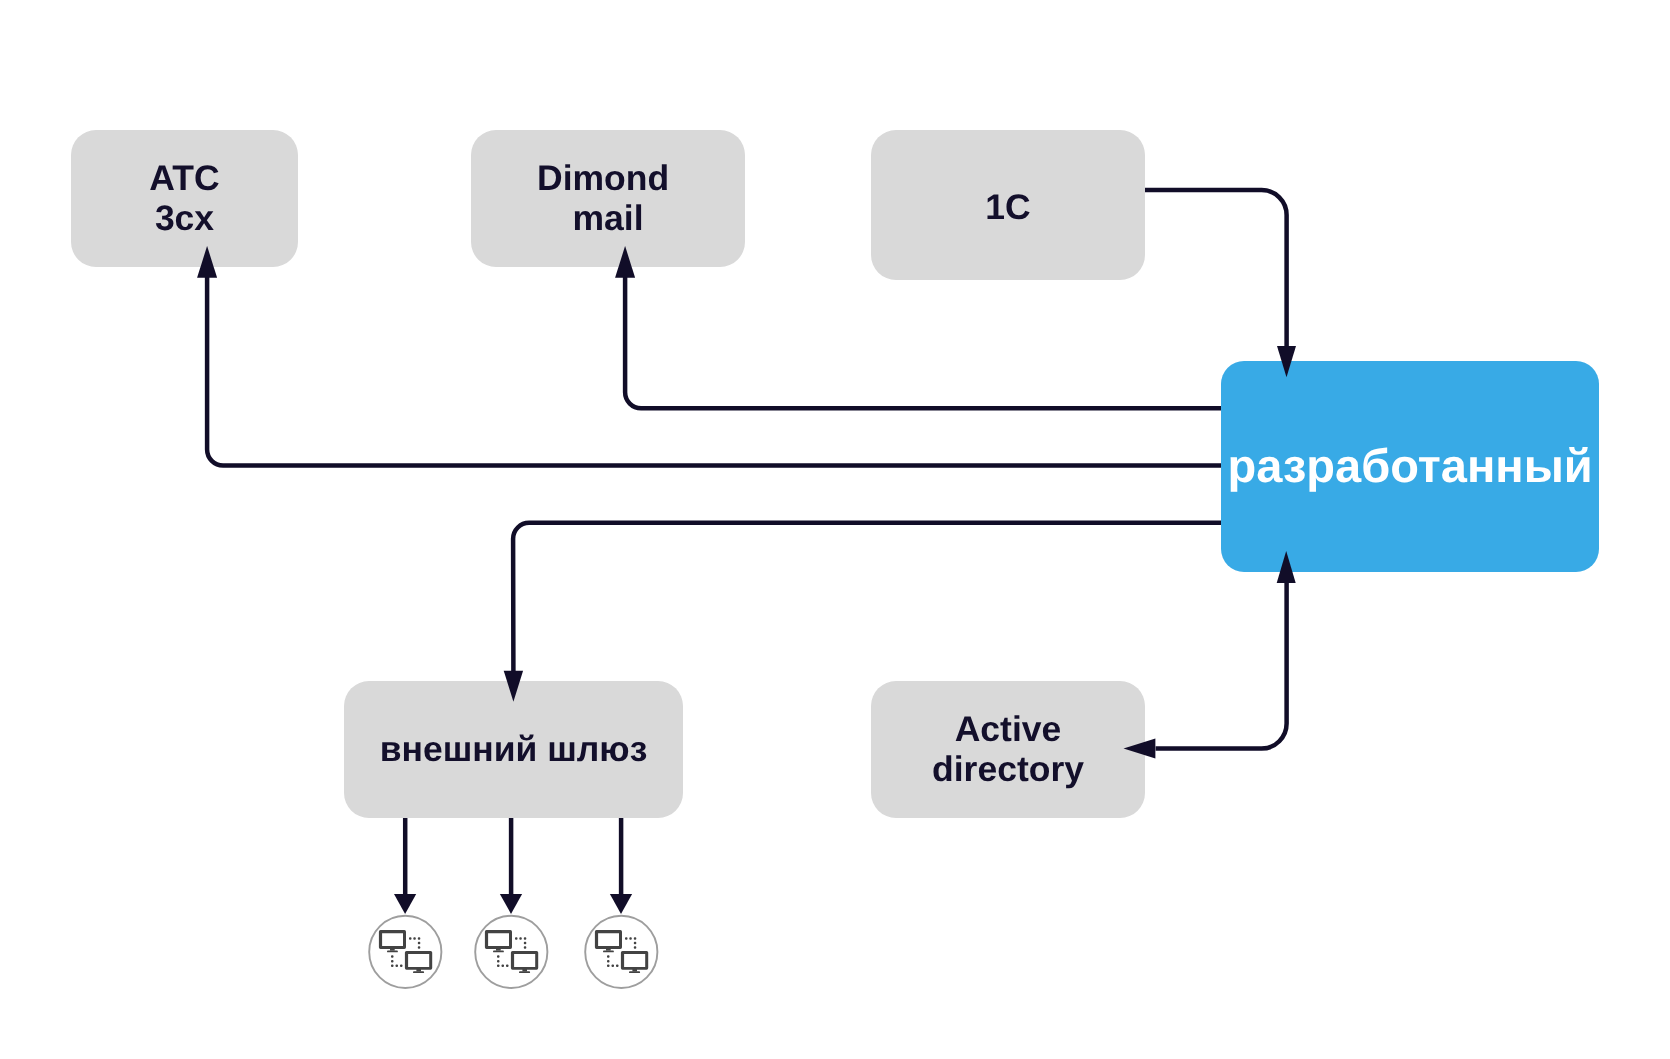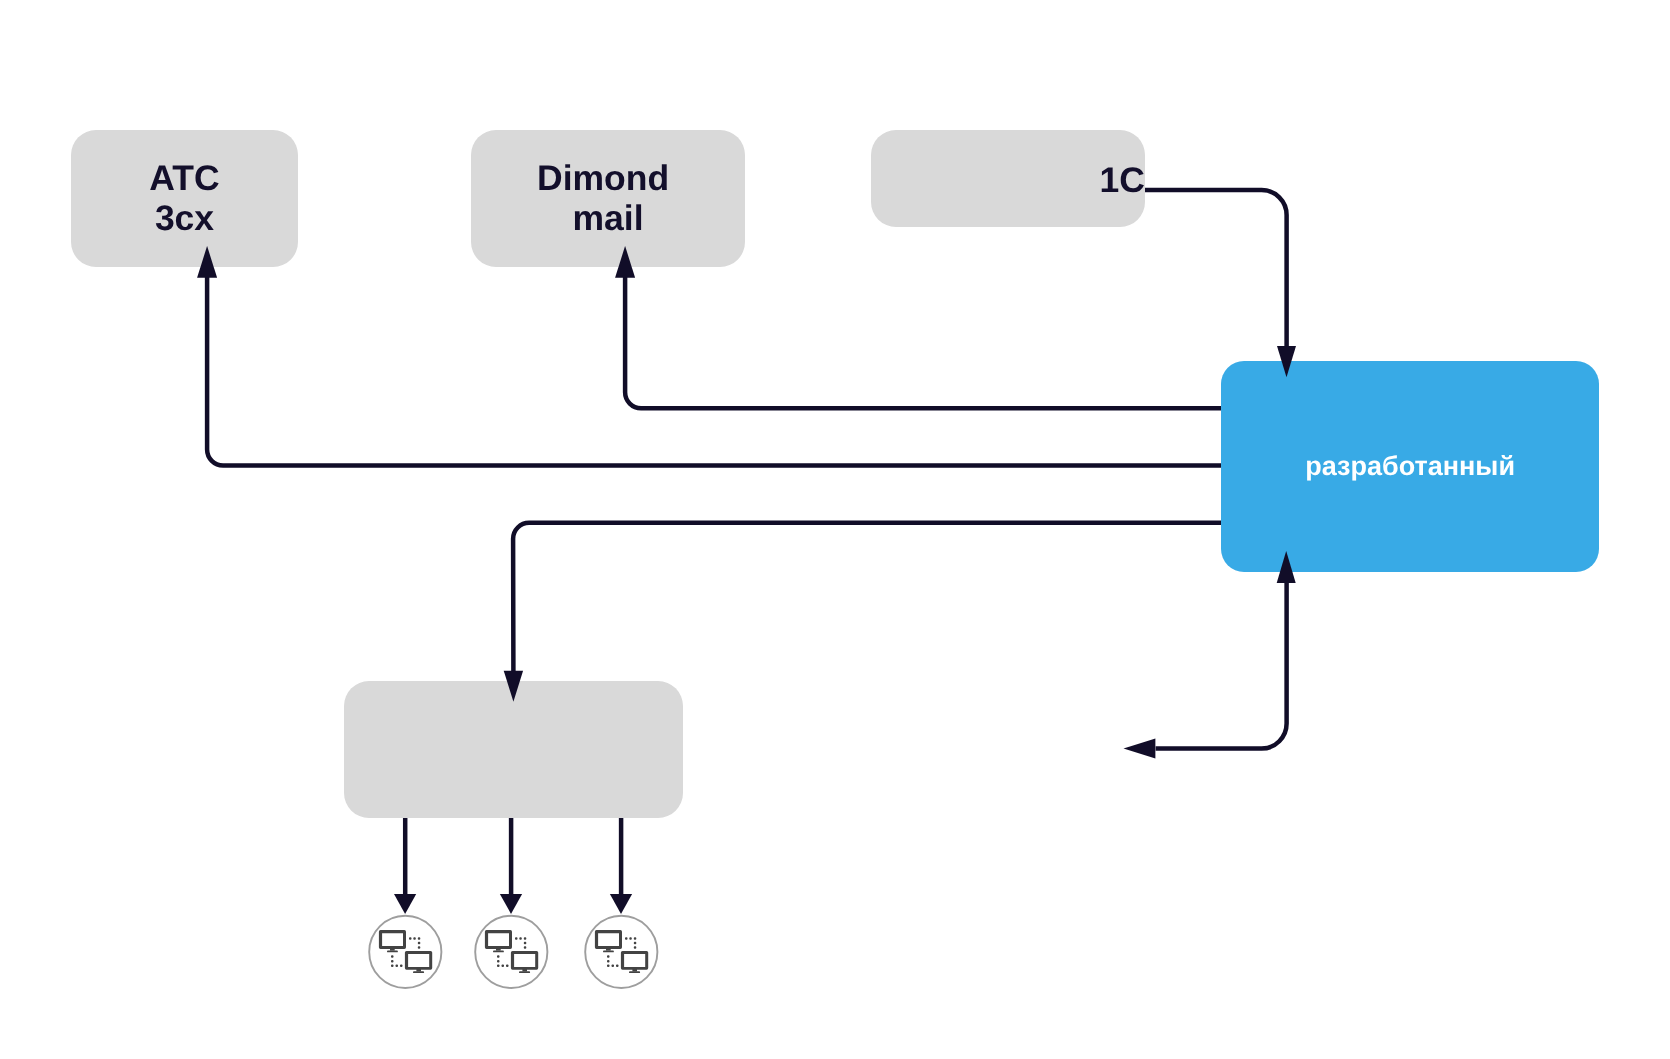--- a/index.html
+++ b/index.html
@@ -7,21 +7,21 @@
   #page{position:relative;width:1670px;height:1059px;background:#fff;overflow:hidden;
         font-family:"Liberation Sans",sans-serif;}
   svg.diagram{position:absolute;left:0;top:0;width:1670px;height:1059px;}
   .node{position:absolute;display:flex;align-items:center;justify-content:center;
         text-align:center;border-radius:25px;}
   .node .lbl{font-weight:bold;line-height:40px;
              -webkit-font-smoothing:antialiased;transform:translateZ(0);}
   .gray{background:#d9d9d9;}
   .gray .lbl{color:#130f2b;font-size:35.5px;}
   .blue{background:#38aae6;border-radius:23px;}
-  .blue .lbl{color:#ffffff;font-size:27px;}
+  .blue .lbl{color:#ffffff;font-size:47px;}
 </style>
 </head>
 <body>
 
 <div id="page">
   <svg class="diagram" viewBox="0 0 1670 1059">
     <defs>
       <g id="netIcon">
 
         <path fill="#434343" fill-rule="evenodd" d="M-25.0,-21.4 h23.9 a1.6,1.6 0 0 1 1.6,1.6 v15.6 a1.6,1.6 0 0 1 -1.6,1.6 h-23.9
@@ -78,37 +78,44 @@
     </div>
   </div>
 
   <div class="node gray" style="left:471px;top:130px;width:274px;height:136.5px;">
     <div class="lbl">
       <div>Dimond&nbsp;</div>
         <div>mail</div>
     </div>
   </div>
 
-  <div class="node gray" style="left:871px;top:130px;width:274px;height:97px;justify-content:flex-end;">
+  <div class="node gray" style="left:871px;top:130px;width:274px;height:150px;">
     <div class="lbl" style="margin-top:3px;">
       <div>1C</div>
     </div>
   </div>
 
   <div class="node blue" style="left:1221.4px;top:361px;width:377.5px;height:210.6px;">
     <div class="lbl">
       <div>разработанный</div>
     </div>
   </div>
 
   <div class="node gray" style="left:344px;top:681px;width:339px;height:136.5px;">
     <div class="lbl">
+      <div>внешний шлюз</div>
     </div>
   </div>
 
+  <div class="node gray" style="left:871px;top:681px;width:274px;height:136.5px;">
+    <div class="lbl">
+      <div>Active</div>
+        <div>directory</div>
+    </div>
+  </div>
   <svg class="diagram overlay" viewBox="0 0 1670 1059">
     <g fill="#110d28" stroke="none">
       <polygon points="207.1,245.9 217.1,277.8 197.1,277.8"></polygon>
       <polygon points="625.1,245.9 635.1,277.8 615.1,277.8"></polygon>
       <polygon points="1286.5,377.3 1277.0,345.9 1296.0,345.9"></polygon>
       <polygon points="513.4,701.7 503.7,670.8 523.1,670.8"></polygon>
       <polygon points="1286.2,551.1 1276.7,582.9 1295.7,582.9"></polygon>
       <polygon points="1123.5,748.6 1155.4,758.6 1155.4,738.6"></polygon>
       <polygon points="405.1,913.9 394.0,893.9 416.2,893.9"></polygon>
       <polygon points="511.0,913.9 499.9,893.9 522.1,893.9"></polygon>

